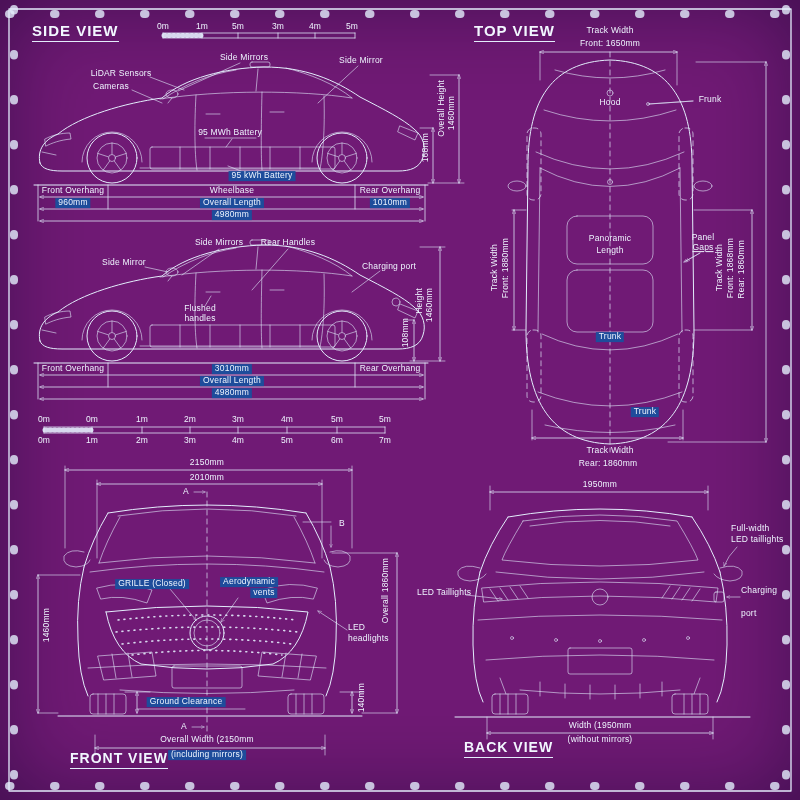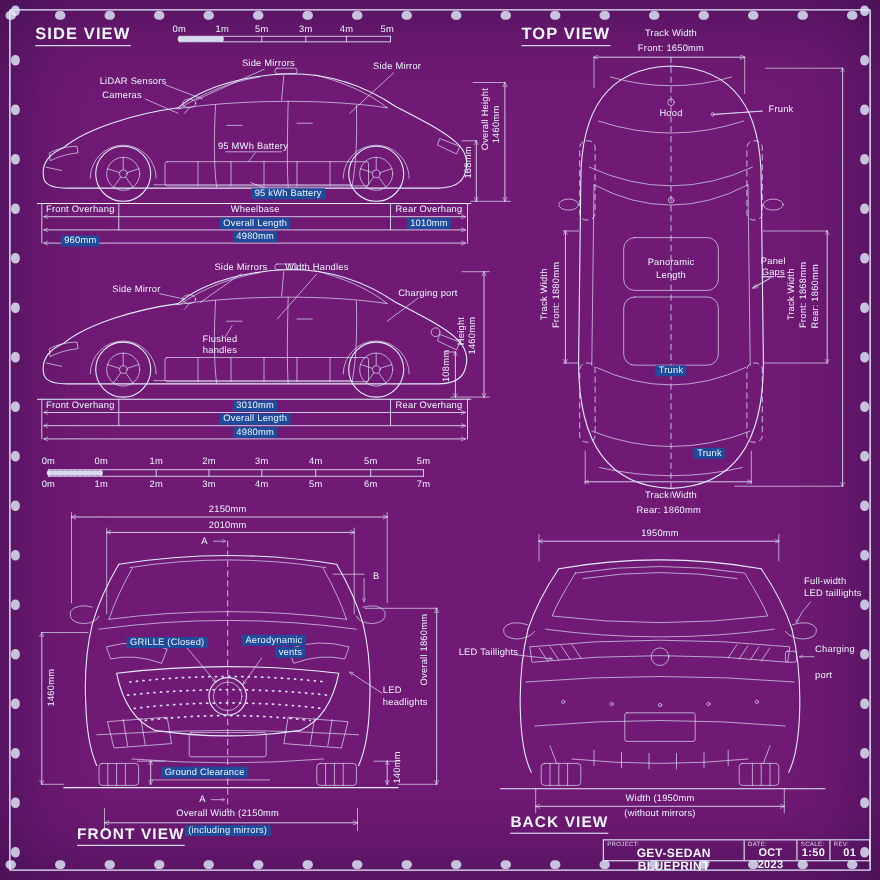--- a/index.html
+++ b/index.html
@@ -235,31 +235,31 @@
 
   <span class="lbl c" style="left:121px;top:74px;">LiDAR Sensors</span>
   <span class="lbl c" style="left:111px;top:87px;">Cameras</span>
   <span class="lbl c" style="left:244px;top:58px;">Side Mirrors</span>
   <span class="lbl c" style="left:361px;top:61px;">Side Mirror</span>
   <span class="lbl c" style="left:230px;top:133px;">95 MWh Battery</span>
   <span class="lbl c bg" style="left:262px;top:176px;">95 kWh Battery</span>
   <span class="lbl c" style="left:73px;top:191px;">Front Overhang</span>
   <span class="lbl c" style="left:232px;top:191px;">Wheelbase</span>
   <span class="lbl c" style="left:390px;top:191px;">Rear Overhang</span>
-  <span class="lbl c bg" style="left:73px;top:203px;margin-top:16px;">960mm</span>
+  <span class="lbl c bg" style="left:73px;top:203px;">960mm</span>
   <span class="lbl c bg" style="left:232px;top:203px;">Overall Length</span>
   <span class="lbl c bg" style="left:390px;top:203px;">1010mm</span>
   <span class="lbl c bg" style="left:232px;top:215px;">4980mm</span>
   <span class="vlbl" style="left:420px;top:133px;">168mm</span>
   <span class="vlbl" style="left:436px;top:80px;">Overall Height</span>
   <span class="vlbl" style="left:446px;top:96px;">1460mm</span>
 
   <span class="lbl c" style="left:124px;top:263px;">Side Mirror</span>
   <span class="lbl c" style="left:219px;top:243px;">Side Mirrors</span>
-  <span class="lbl c" style="left:288px;top:243px;">Width Handles</span>
+  <span class="lbl c" style="left:288px;top:243px;">Rear Handles</span>
   <span class="lbl c" style="left:389px;top:267px;">Charging port</span>
   <span class="lbl c" style="left:200px;top:309px;">Flushed</span>
   <span class="lbl c" style="left:200px;top:319px;">handles</span>
   <span class="lbl c" style="left:73px;top:369px;">Front Overhang</span>
   <span class="lbl c bg" style="left:232px;top:369px;">3010mm</span>
   <span class="lbl c" style="left:390px;top:369px;">Rear Overhang</span>
   <span class="lbl c bg" style="left:232px;top:381px;">Overall Length</span>
   <span class="lbl c bg" style="left:232px;top:393px;">4980mm</span>
   <span class="vlbl" style="left:400px;top:318px;">108mm</span>
   <span class="vlbl" style="left:414px;top:288px;">Height</span>
@@ -319,32 +319,14 @@
 
   <span class="lbl c" style="left:600px;top:485px;">1950mm</span>
   <span class="lbl l" style="left:731px;top:529px;">Full-width</span>
   <span class="lbl l" style="left:731px;top:540px;">LED taillights</span>
   <span class="lbl l" style="left:417px;top:593px;">LED Taillights</span>
   <span class="lbl l" style="left:741px;top:591px;">Charging</span>
   <span class="lbl l" style="left:741px;top:602px;margin-top:12px;">port</span>
   <span class="lbl c" style="left:600px;top:726px;">Width (1950mm</span>
   <span class="lbl c" style="left:600px;top:740px;">(without mirrors)</span>
 
-  <div class="tb">
-    <div class="cell" style="flex:1;">
-      <span class="tag">PROJECT:</span>
-      <span class="val" style="font-size:11px;">GEV-SEDAN BLUEPRINT</span>
-    </div>
-    <div class="cell" style="width:48px;">
-      <span class="tag">DATE:</span>
-      <span class="val">OCT 2023</span>
-    </div>
-    <div class="cell" style="width:30px;">
-      <span class="tag">SCALE:</span>
-      <span class="val">1:50</span>
-    </div>
-    <div class="cell" style="width:36px;">
-      <span class="tag">REV:</span>
-      <span class="val">01</span>
-    </div>
-  </div>
 
 </div>
 
 </body></html>

